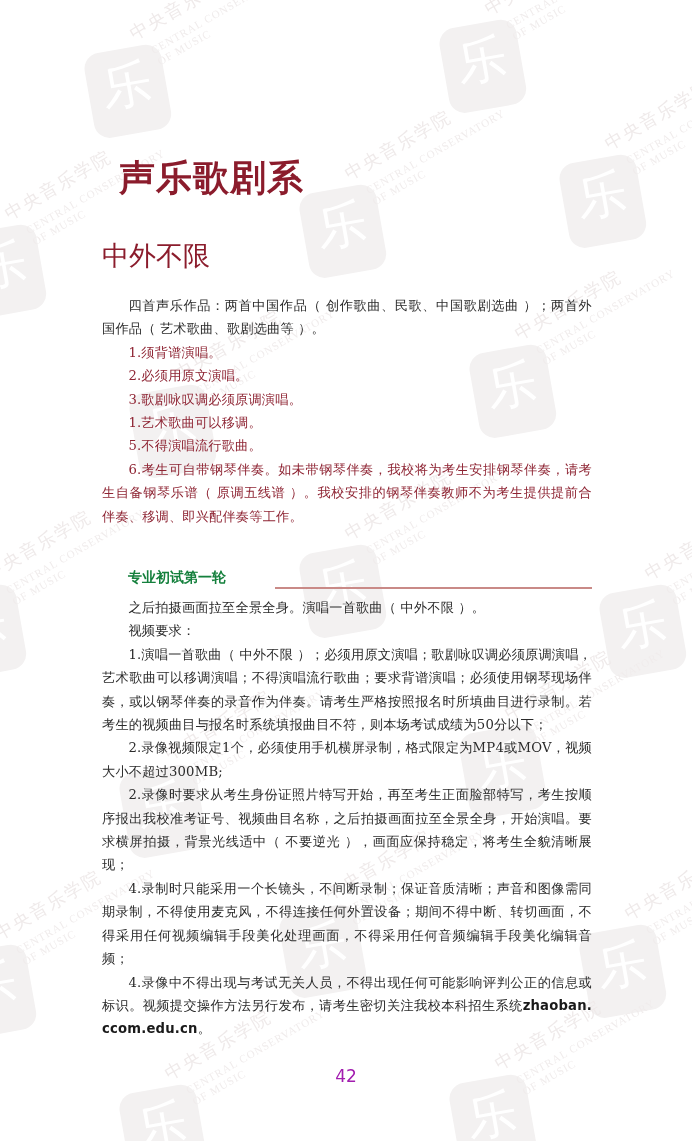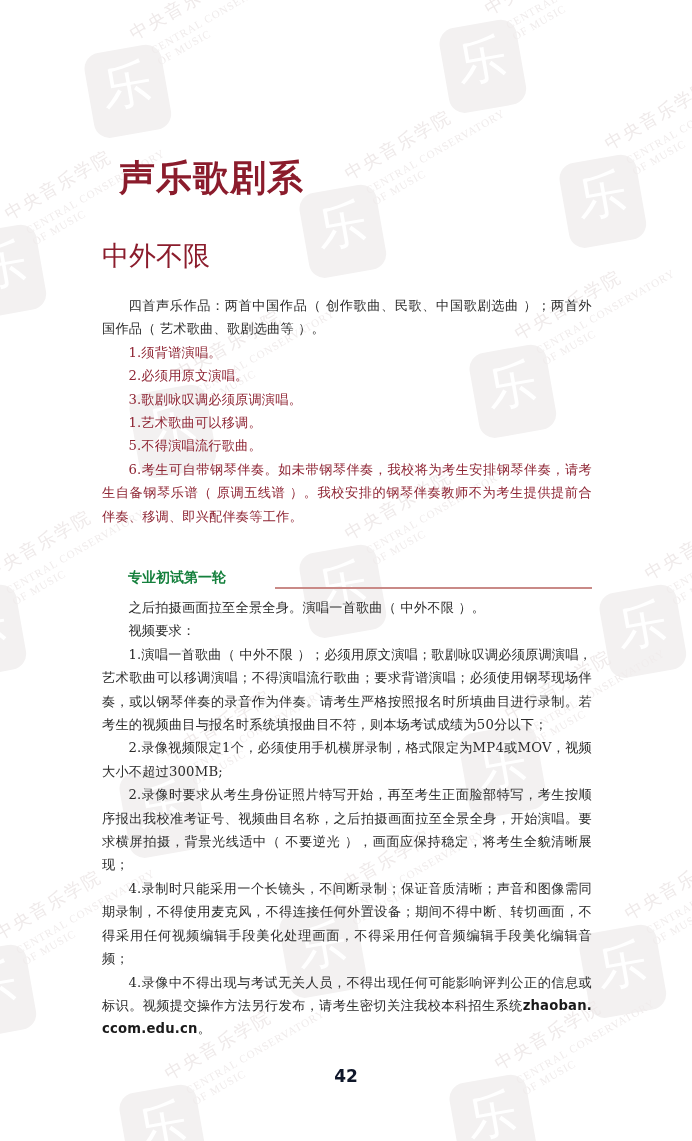--- a/index.html
+++ b/index.html
@@ -62,22 +62,22 @@
     font-size: 14px; color: #15803d; line-height: 26px; white-space: nowrap;
   }
   .section-head .rule {
     position: absolute; left: 147px; right: 0; top: 23px; height: 2px;
     background: #c98a87;
   }
   .block2 { top: 596px; }
   .url { font-family: "DejaVu Sans", sans-serif; font-weight: bold; color: #1a1a1a; }
   .page-num {
     position: absolute; left: 0; right: 0; top: 1066px; text-align: center;
-    font-family: "DejaVu Sans", sans-serif; font-weight: bold; font-size: 17px;
-    color: #0f172a;
+    font-family: "DejaVu Sans", sans-serif; font-weight: normal; font-size: 17px;
+    color: #a21caf;
   }
 </style>
 </head>
 <body>
 
 <div class="wm-layer" id="wm-layer">
     <div class="wm" style="left: 85px; top: 20px;">
       <div class="logo">
         <span>乐</span>
       </div>

